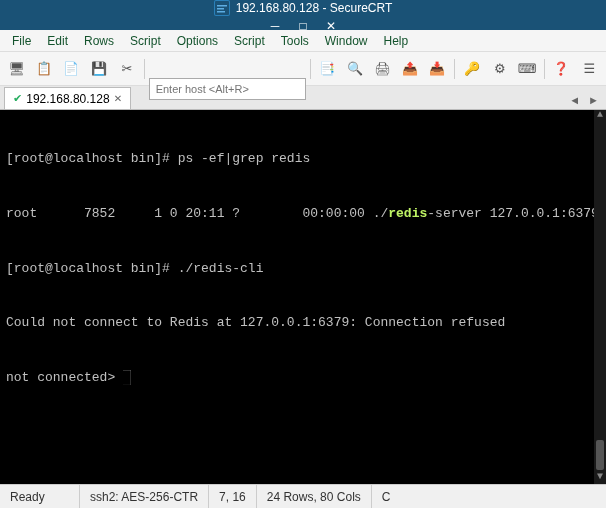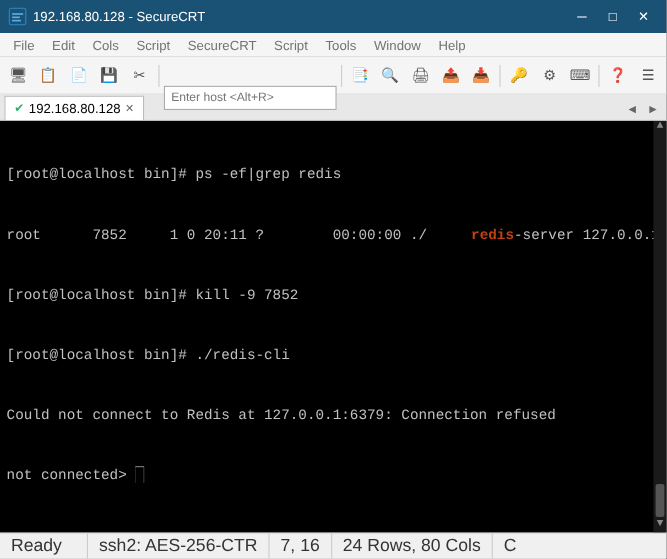--- a/index.html
+++ b/index.html
@@ -14,20 +14,21 @@
     
     .title-bar {
       background: #1a5276;
       color: white;
       height: 30px;
       display: flex;
       align-items: center;
       justify-content: space-between;
       padding: 0 8px;
       user-select: none;
+      flex-direction: column;
     }
     .title-bar-left {
       display: flex;
       align-items: center;
       gap: 6px;
       font-size: 12px;
     }
     .title-icon {
       width: 16px;
       height: 16px;
@@ -60,21 +61,21 @@
       background: #f5f5f5;
       border-bottom: 1px solid #ddd;
       height: 22px;
       display: flex;
       align-items: center;
       padding: 0 4px;
     }
     .menu-item {
       padding: 2px 8px;
       font-size: 12px;
-      color: #737373;
+      color: #14532d;
       cursor: pointer;
     }
 
     
     .toolbar {
       background: #f5f5f5;
       border-bottom: 1px solid #ddd;
       height: 34px;
       display: flex;
       align-items: center;
@@ -163,21 +164,21 @@
       padding: 4px 6px;
       height: calc(508px - 30px - 22px - 34px - 24px - 24px);
       overflow: hidden;
       position: relative;
       line-height: 1.4;
     }
     .terminal-content {
       white-space: pre;
     }
     .t-bold { font-weight: bold; }
-    .t-white { color: #c2410c; margin-left: 40px; }
+    .t-white { color: #bef264; }
     .scrollbar-v {
       position: absolute;
       right: 0;
       top: 0;
       bottom: 0;
       width: 12px;
       background: #1a1a1a;
       display: flex;
       flex-direction: column;
       align-items: center;
@@ -197,21 +198,21 @@
       line-height: 1;
     }
 
     
     .status-bar {
       background: #f0f0f0;
       border-top: 1px solid #ccc;
       height: 24px;
       display: flex;
       align-items: center;
-      font-size: 16px;
+      font-size: 12px;
       color: #333;
     }
     .status-segment {
       padding: 0 10px;
       border-right: 1px solid #ccc;
       height: 100%;
       display: flex;
       align-items: center;
     }
     .status-segment:last-child { border-right: none; }
@@ -235,23 +236,23 @@
   <div class="title-controls">
     <button class="title-btn">─</button>
     <button class="title-btn">□</button>
     <button class="title-btn close">✕</button>
   </div>
 </div>
 
 <div class="menu-bar">
   <span class="menu-item">File</span>
   <span class="menu-item">Edit</span>
-  <span class="menu-item">Cols</span>
+  <span class="menu-item">Rows</span>
   <span class="menu-item">Script</span>
-  <span class="menu-item">SecureCRT</span>
+  <span class="menu-item">Options</span>
   <span class="menu-item">Script</span>
   <span class="menu-item">Tools</span>
   <span class="menu-item">Window</span>
   <span class="menu-item">Help</span>
 </div>
 
 <div class="toolbar">
 
   <button class="toolbar-btn">🖥</button>
   <button class="toolbar-btn">📋</button>
@@ -284,21 +285,20 @@
   <div class="tab-nav">
     <span class="tab-nav-btn">◄</span>
     <span class="tab-nav-btn">►</span>
   </div>
 </div>
 
 <div class="terminal">
   <div class="terminal-content">
     <div>[root@localhost bin]# ps -ef|grep redis</div>
     <div>root      7852     1 0 20:11 ?        00:00:00 ./<span class="t-bold t-white">redis</span>-server 127.0.0.1:6379</div>
-    <div>[root@localhost bin]# kill -9 7852</div>
     <div>[root@localhost bin]# ./redis-cli</div>
     <div>Could not connect to Redis at 127.0.0.1:6379: Connection refused</div>
     <div>not connected&gt; <span style="background:#c0c0c0; color:#000;">█</span></div>
   </div>
   <div class="scrollbar-v">
     <span class="scrollbar-arrow">▲</span>
     <div style="flex:1; display:flex; align-items:flex-end; padding-bottom:2px;">
       <div class="scrollbar-thumb"></div>
     </div>
     <span class="scrollbar-arrow">▼</span>

